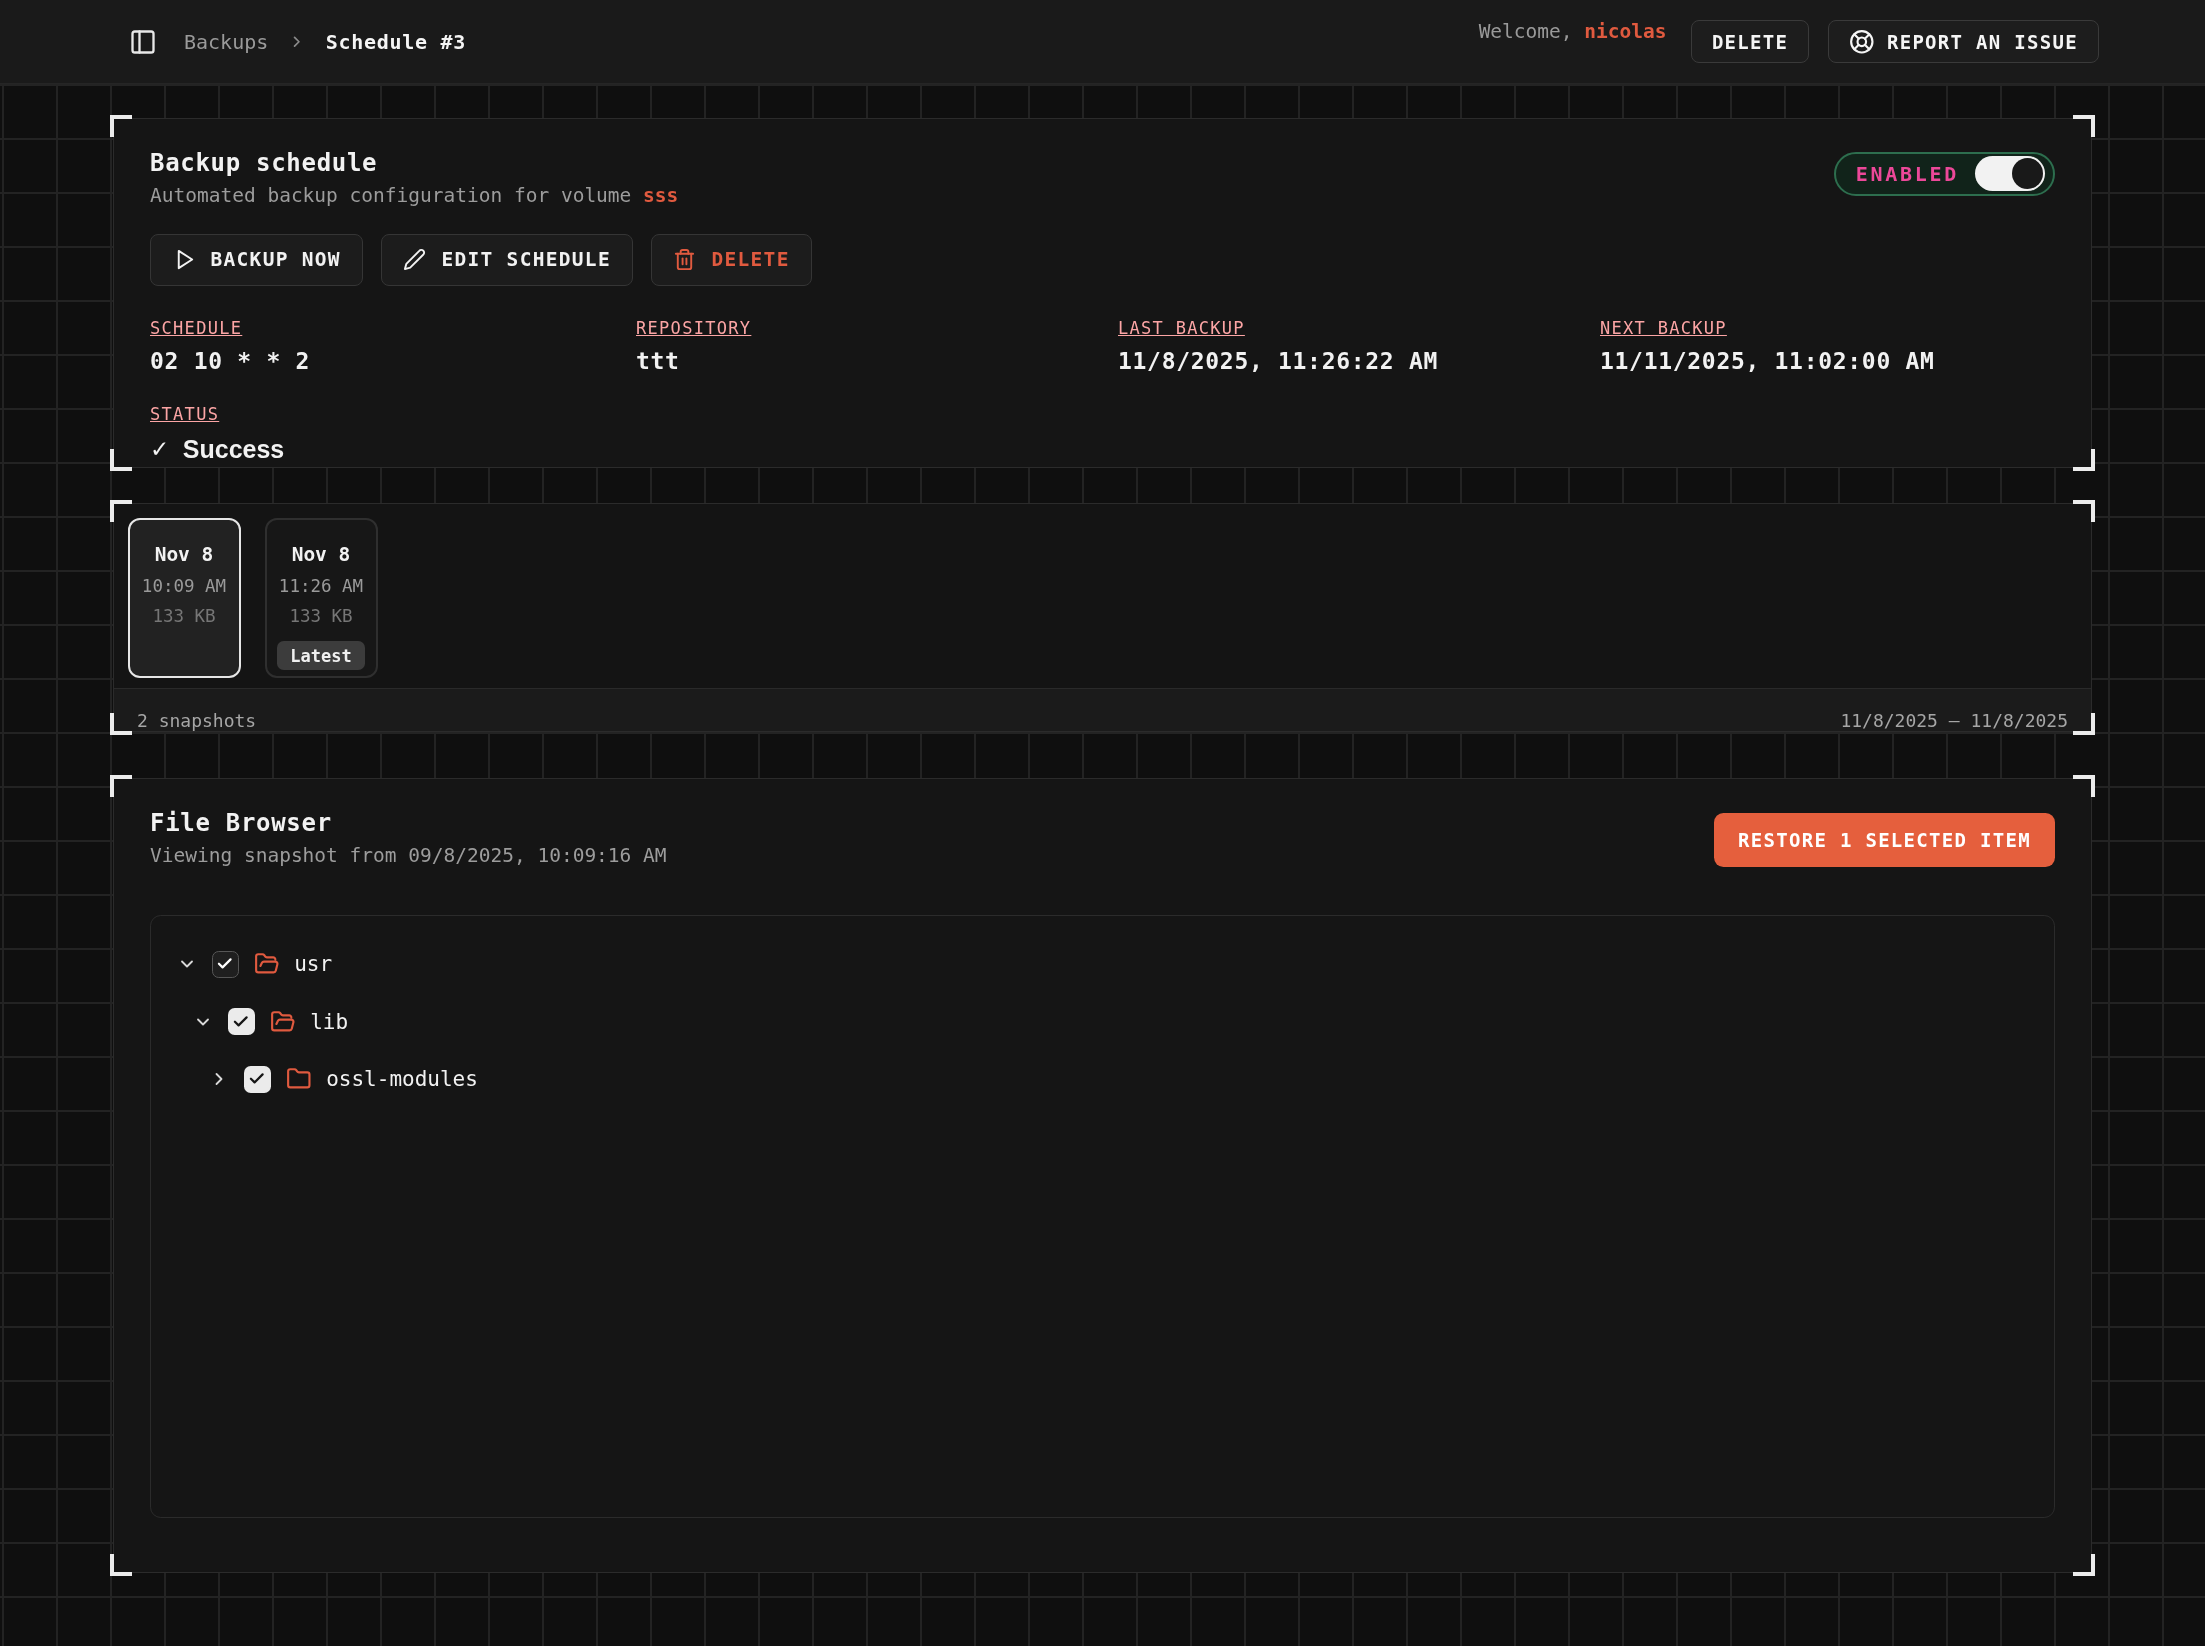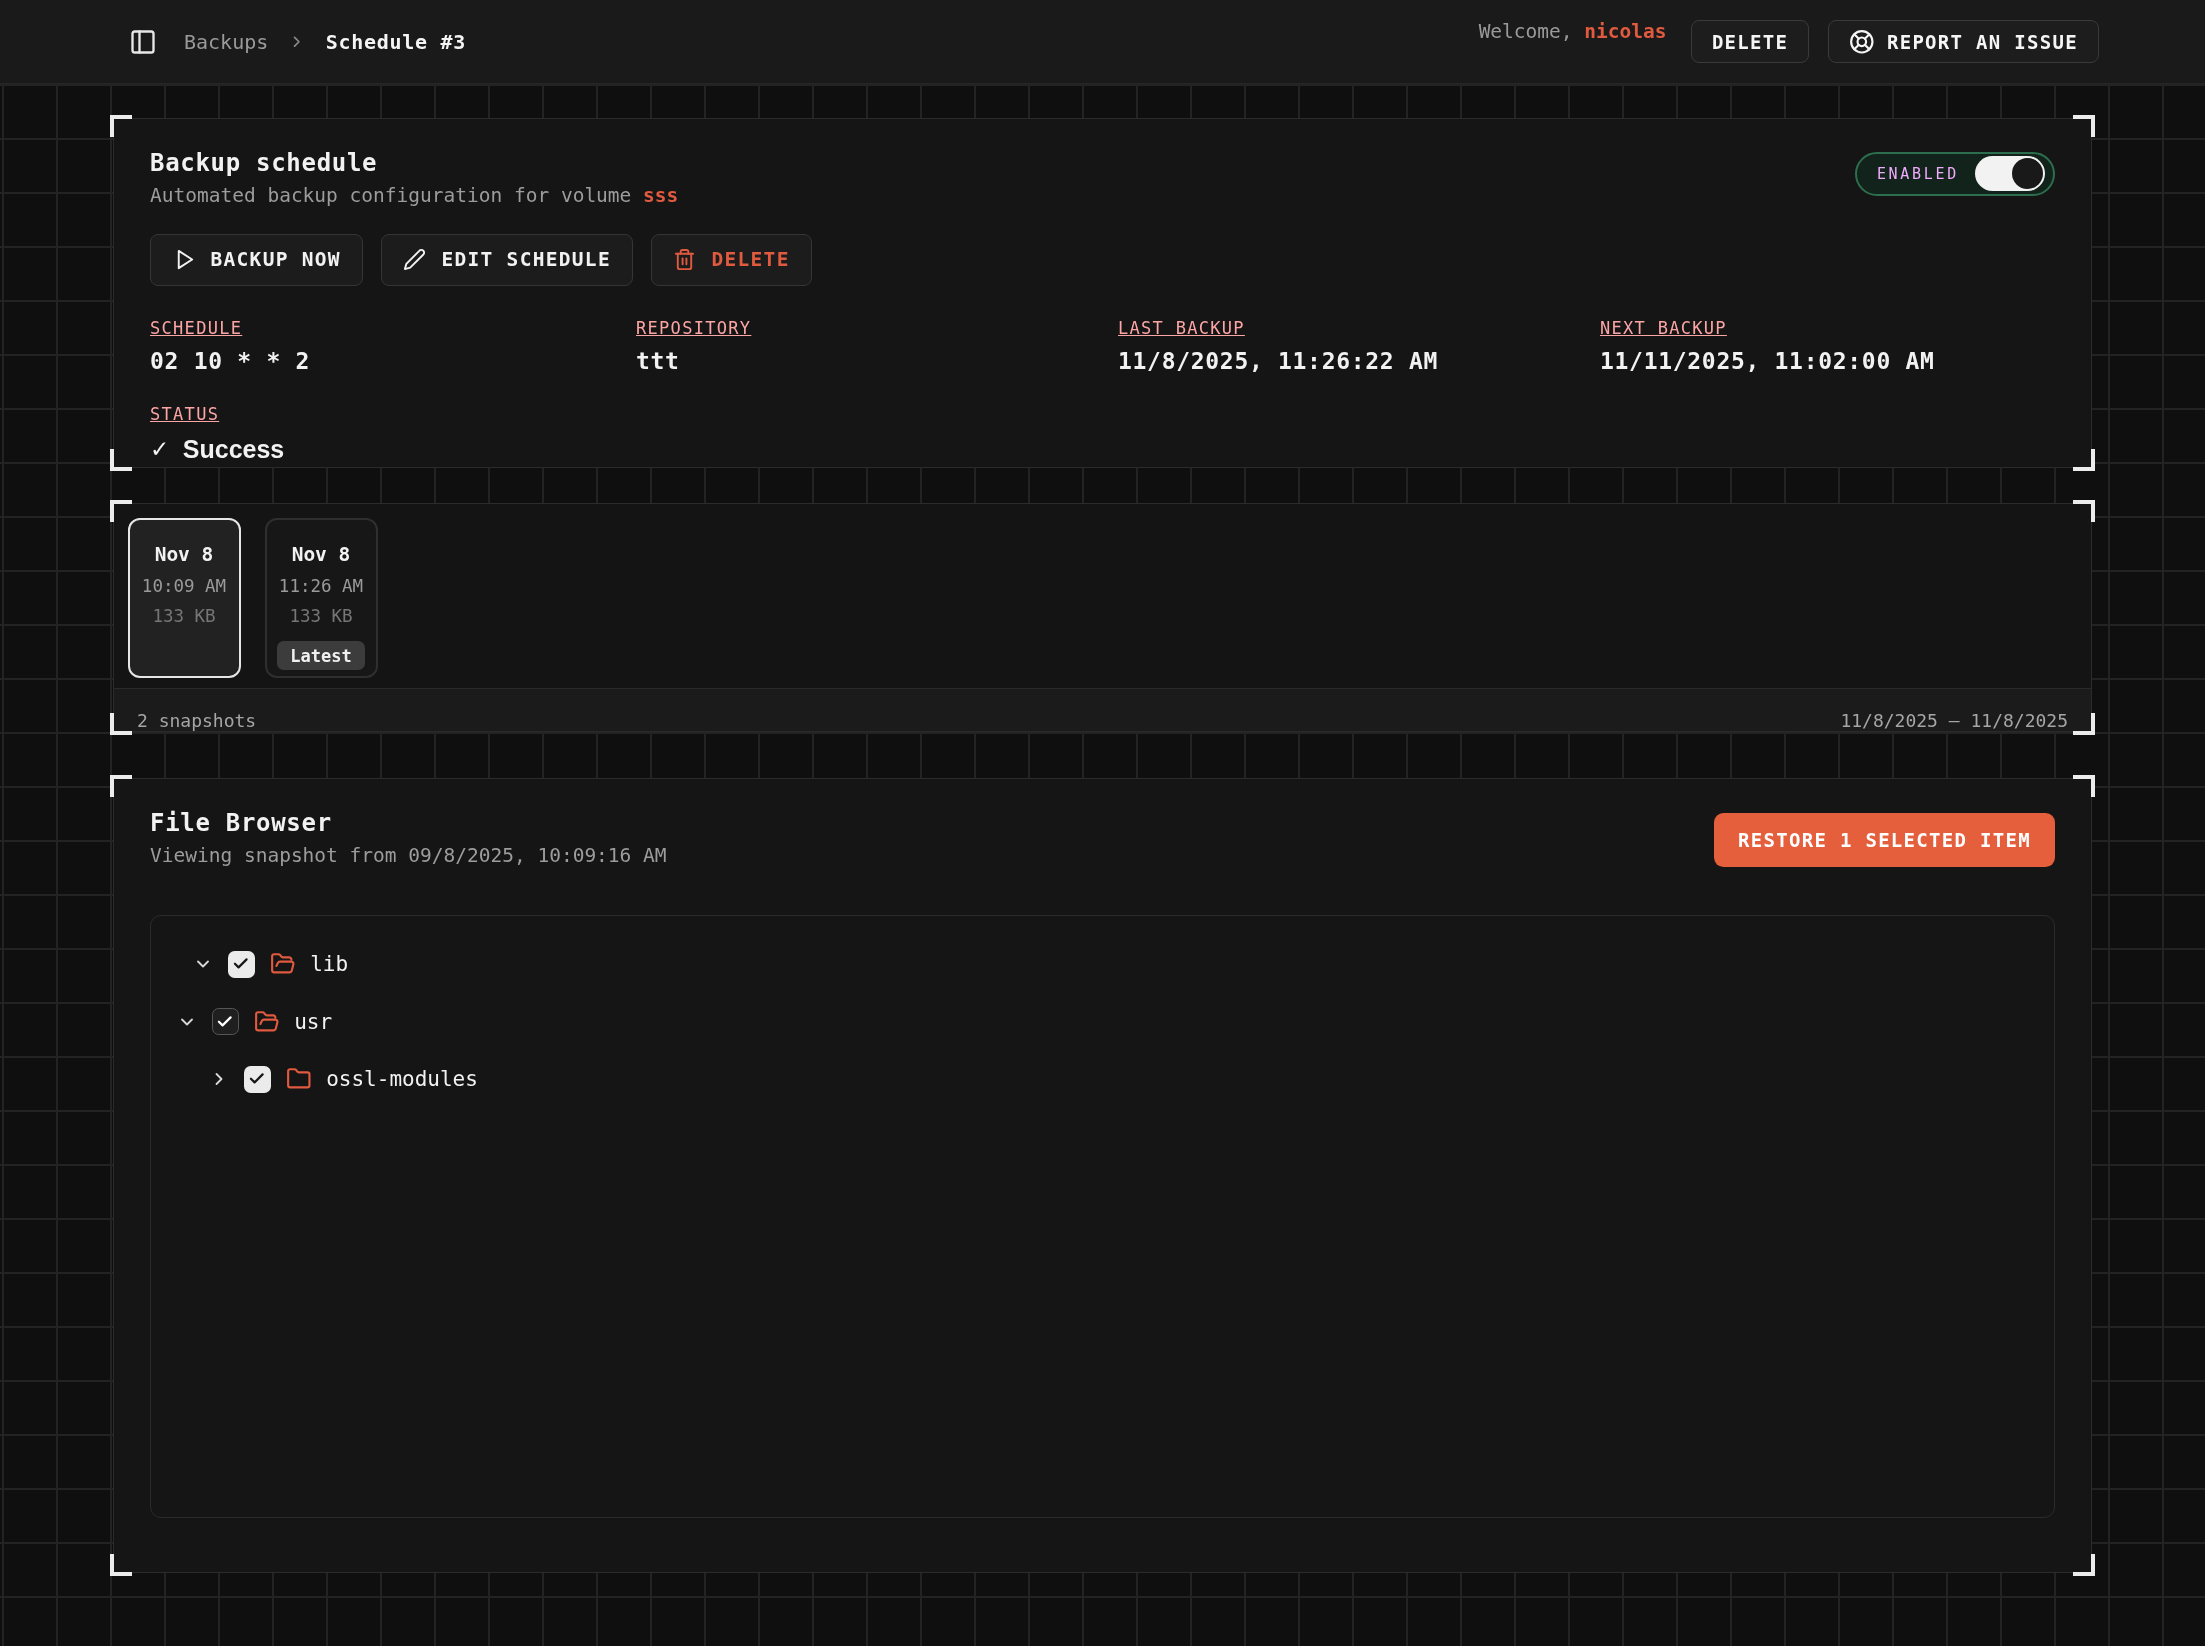--- a/index.html
+++ b/index.html
@@ -54,21 +54,21 @@
   
   .s1 { margin-top: 34px; height: 350px; padding: 30px 36px; }
   .s1-head { display: flex; justify-content: space-between; align-items: flex-start; }
   .card-title { font-size: 24px; font-weight: 700; letter-spacing: 0.7px; margin-bottom: 6.7px; }
   .card-sub { font-size: 19.5px; color: #9c9c9c; }
   .toggle-pill {
     margin-top: 2.7px; display: inline-flex; align-items: center; gap: 16px;
     height: 44px; padding: 0 8px 0 20px; border-radius: 27px;
     border: 2px solid #2d6e4e; background: #11231a; cursor: pointer;
   }
-  .toggle-label { color: #f0abfc; font-size: 15px; font-weight: 400; letter-spacing: 2.7px; }
+  .toggle-label { color: #ec4899; font-size: 20px; font-weight: 700; letter-spacing: 2.7px; }
   .switch { width: 70px; height: 35px; border-radius: 17.5px; background: #f2f2f2; position: relative; }
   .knob { position: absolute; top: 2px; right: 2px; width: 31px; height: 31px; border-radius: 50%; background: #191919; }
   .btn-row { display: flex; gap: 17.5px; margin-top: 27px; }
   .btn {
     height: 52px; display: inline-flex; align-items: center; gap: 15px; padding: 0 21.5px;
     background: #1c1c1c; border: 1.3px solid #353535; border-radius: 8px;
     color: #f2f2f2; font-family: inherit; font-size: 19.5px; font-weight: 700;
     letter-spacing: 1.3px; cursor: pointer;
   }
   .btn.danger { color: #e05a3f; }
@@ -276,58 +276,58 @@
     <div class="fb-head">
       <div>
         <div class="card-title">File Browser</div>
         <div class="card-sub">Viewing snapshot from 09/8/2025, 10:09:16 AM</div>
       </div>
       <button class="restore-btn">RESTORE 1 SELECTED ITEM</button>
     </div>
 
     <div class="tree-panel">
 
+      <div class="tree-row">
+        <span class="chev">
+          <svg width="20" height="20" viewBox="0 0 24 24" fill="none" stroke="currentColor" stroke-width="2.2" stroke-linecap="round" stroke-linejoin="round">
+              <polyline points="6 9 12 15 18 9"></polyline>
+            </svg>
+        </span>
+        <span class="cb partial">
+          <svg width="17.5" height="17.5" viewBox="0 0 24 24" fill="none" stroke="#ffffff" stroke-width="3" stroke-linecap="round" stroke-linejoin="round">
+              <polyline points="20 6 9 17 4 12"></polyline>
+            </svg>
+        </span>
+        <span class="folder">
+          <svg width="25.6" height="25.6" viewBox="0 0 24 24" fill="none" stroke="currentColor" stroke-width="2" stroke-linecap="round" stroke-linejoin="round">
+            <path d="m6 14 1.45-2.9A2 2 0 0 1 9.24 10H20a2 2 0 0 1 1.94 2.5l-1.55 6a2 2 0 0 1-1.94 1.5H4a2 2 0 0 1-2-2V5a2 2 0 0 1 2-2h3.93a2 2 0 0 1 1.66.9l.82 1.2a2 2 0 0 0 1.66.9H18a2 2 0 0 1 2 2"></path>
+          </svg>
+        </span>
+        <span class="tree-label">usr</span>
+      </div>
+
       <div class="tree-row d1">
         <span class="chev">
           <svg width="20" height="20" viewBox="0 0 24 24" fill="none" stroke="currentColor" stroke-width="2.2" stroke-linecap="round" stroke-linejoin="round">
               <polyline points="6 9 12 15 18 9"></polyline>
             </svg>
         </span>
         <span class="cb checked">
           <svg width="17.5" height="17.5" viewBox="0 0 24 24" fill="none" stroke="#161616" stroke-width="3" stroke-linecap="round" stroke-linejoin="round">
               <polyline points="20 6 9 17 4 12"></polyline>
             </svg>
         </span>
         <span class="folder">
           <svg width="25.6" height="25.6" viewBox="0 0 24 24" fill="none" stroke="currentColor" stroke-width="2" stroke-linecap="round" stroke-linejoin="round">
             <path d="m6 14 1.45-2.9A2 2 0 0 1 9.24 10H20a2 2 0 0 1 1.94 2.5l-1.55 6a2 2 0 0 1-1.94 1.5H4a2 2 0 0 1-2-2V5a2 2 0 0 1 2-2h3.93a2 2 0 0 1 1.66.9l.82 1.2a2 2 0 0 0 1.66.9H18a2 2 0 0 1 2 2"></path>
           </svg>
         </span>
         <span class="tree-label">lib</span>
       </div>
 
-      <div class="tree-row">
-        <span class="chev">
-          <svg width="20" height="20" viewBox="0 0 24 24" fill="none" stroke="currentColor" stroke-width="2.2" stroke-linecap="round" stroke-linejoin="round">
-              <polyline points="6 9 12 15 18 9"></polyline>
-            </svg>
-        </span>
-        <span class="cb partial">
-          <svg width="17.5" height="17.5" viewBox="0 0 24 24" fill="none" stroke="#ffffff" stroke-width="3" stroke-linecap="round" stroke-linejoin="round">
-              <polyline points="20 6 9 17 4 12"></polyline>
-            </svg>
-        </span>
-        <span class="folder">
-          <svg width="25.6" height="25.6" viewBox="0 0 24 24" fill="none" stroke="currentColor" stroke-width="2" stroke-linecap="round" stroke-linejoin="round">
-            <path d="m6 14 1.45-2.9A2 2 0 0 1 9.24 10H20a2 2 0 0 1 1.94 2.5l-1.55 6a2 2 0 0 1-1.94 1.5H4a2 2 0 0 1-2-2V5a2 2 0 0 1 2-2h3.93a2 2 0 0 1 1.66.9l.82 1.2a2 2 0 0 0 1.66.9H18a2 2 0 0 1 2 2"></path>
-          </svg>
-        </span>
-        <span class="tree-label">usr</span>
-      </div>
-
       <div class="tree-row d2">
         <span class="chev">
           <svg width="20" height="20" viewBox="0 0 24 24" fill="none" stroke="currentColor" stroke-width="2.2" stroke-linecap="round" stroke-linejoin="round">
               <polyline points="9 18 15 12 9 6"></polyline>
             </svg>
         </span>
         <span class="cb checked">
           <svg width="17.5" height="17.5" viewBox="0 0 24 24" fill="none" stroke="#161616" stroke-width="3" stroke-linecap="round" stroke-linejoin="round">
               <polyline points="20 6 9 17 4 12"></polyline>
             </svg>

